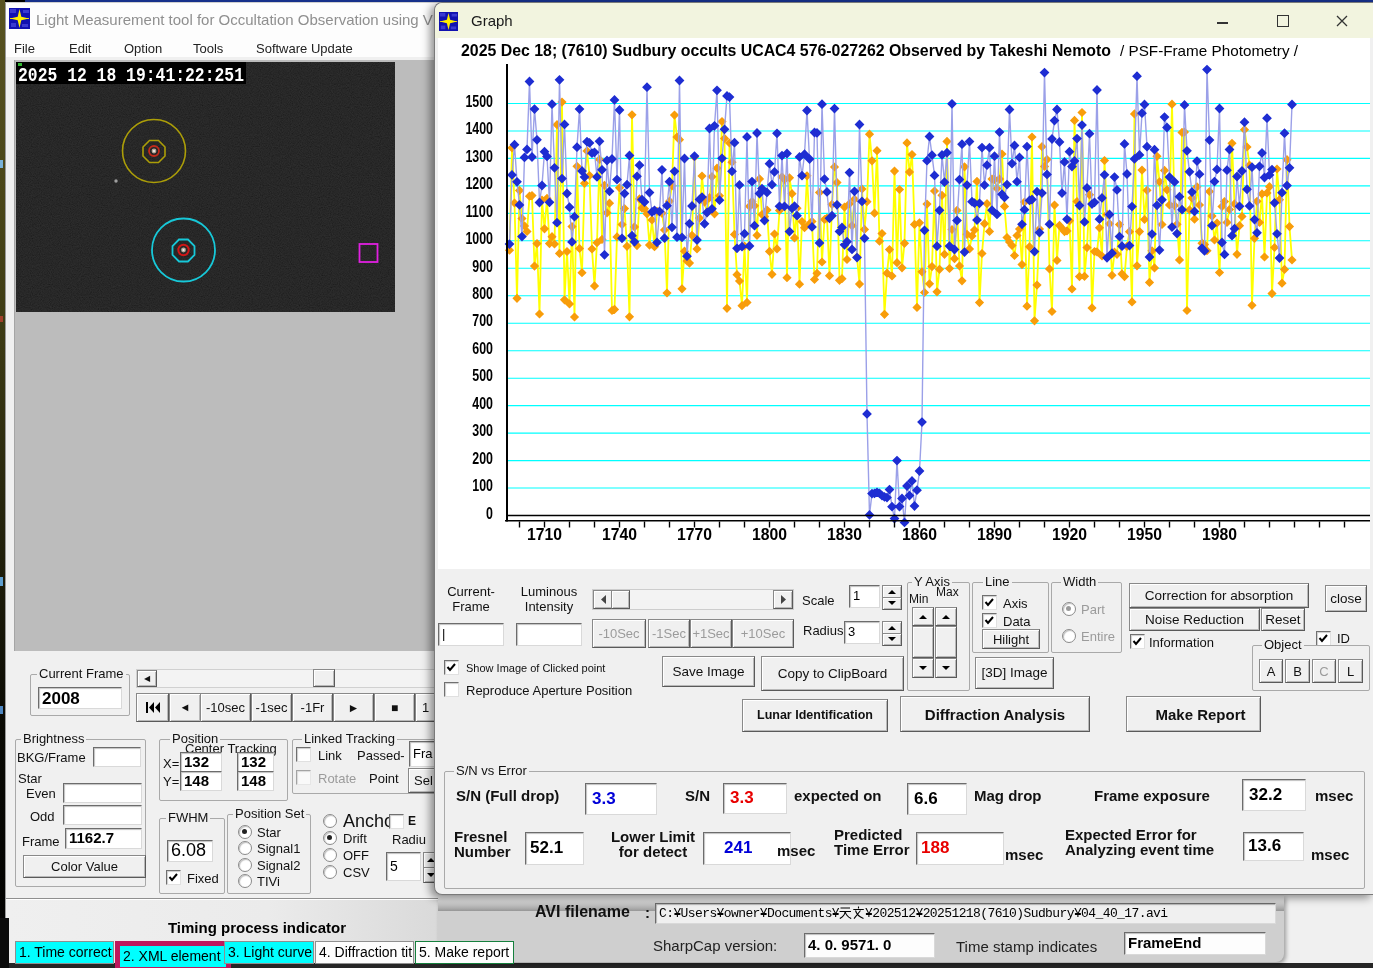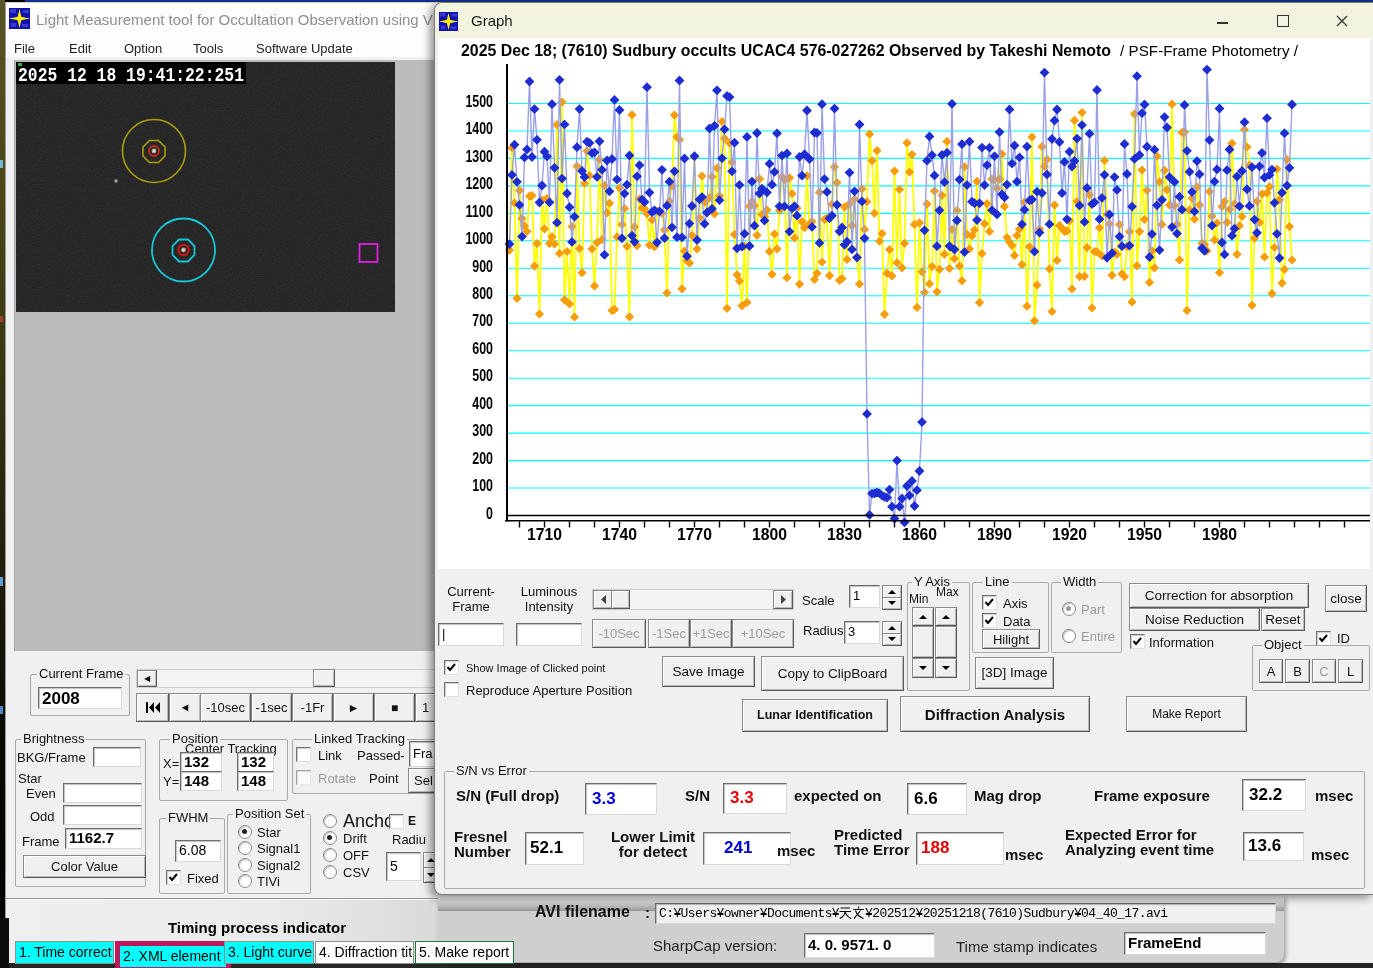--- a/index.html
+++ b/index.html
@@ -126,34 +126,34 @@
       <span style="left:10px;">Position</span>
     </div>
 <div class="lbl" style="left:179px;top:738px;font-size:13px;">Center Tracking</div>
 <div class="lbl" style="left:157px;top:753px;font-size:13px;">X=</div>
 <div class="inp" style="left:174px;top:749px;width:34px;height:16px;font-size:15px;line-height:15px;font-weight:bold;">132</div>
 <div class="inp" style="left:231px;top:749px;width:29px;height:16px;font-size:15px;line-height:15px;font-weight:bold;">132</div>
 <div class="lbl" style="left:157px;top:771px;font-size:13px;">Y=</div>
 <div class="inp" style="left:174px;top:768px;width:34px;height:16px;font-size:15px;line-height:15px;font-weight:bold;">148</div>
 <div class="inp" style="left:231px;top:768px;width:29px;height:16px;font-size:15px;line-height:15px;font-weight:bold;">148</div>
 <div class="gb" style="left:286px;top:736px;width:143px;height:53px;">
-      <span style="left:9px;margin-left:10px;">Linked Tracking</span>
+      <span style="left:9px;">Linked Tracking</span>
     </div>
 <div class="cb" style="left:290px;top:744px;"></div>
 <div class="lbl" style="left:312px;top:745px;font-size:13px;">Link</div>
 <div class="lbl" style="left:351px;top:745px;font-size:13px;">Passed-</div>
 <div class="inp" style="left:403px;top:738px;width:20px;height:22px;font-size:13px;line-height:21px;">Fra</div>
 <div class="cb" style="left:290px;top:767px;opacity:.6;"></div>
 <div class="lbl" style="left:312px;top:768px;font-size:13px;color:#9b9b9b;">Rotate</div>
 <div class="lbl" style="left:363px;top:768px;font-size:13px;">Point</div>
 <div class="btn" style="left:402px;top:765px;width:29px;height:23px;font-size:13px;">Sel</div>
 <div class="gb" style="left:153px;top:815px;width:64px;height:74px;">
       <span style="left:6px;">FWHM</span>
     </div>
-<div class="inp" style="left:169px;top:837px;width:38px;height:18px;font-size:14px;line-height:17px;">6.08</div>
+<div class="inp" style="left:161px;top:837px;width:38px;height:18px;font-size:18px;line-height:17px;">6.08</div>
 <div class="cb" style="left:160px;top:867px;">
       <svg width="13" height="13" viewBox="0 0 13 13">
         <path d="M2.5 6 L5 9 L10 3" stroke="#000" stroke-width="2" fill="none"></path>
       </svg>
     </div>
 <div class="lbl" style="left:181px;top:868px;font-size:13px;">Fixed</div>
 <div class="gb" style="left:221px;top:811px;width:82px;height:78px;">
       <span style="left:5px;">Position Set</span>
     </div>
 <div class="rad on" style="left:232px;top:822px;"></div>
@@ -450,21 +450,21 @@
 <div class="gb" style="left:817px;top:642px;width:116px;height:44px;">
       <span style="left:9px;">Object</span>
     </div>
 <div class="btn" style="left:824px;top:656px;width:22px;height:22px;font-size:13px;">A</div>
 <div class="btn" style="left:850px;top:656px;width:23px;height:22px;font-size:13px;">B</div>
 <div class="btn dis" style="left:877px;top:656px;width:22px;height:22px;font-size:13px;">C</div>
 <div class="btn" style="left:903px;top:656px;width:23px;height:22px;font-size:13px;">L</div>
 <div class="btn" style="left:540px;top:654px;width:77px;height:30px;font-size:13.5px;">[3D] Image</div>
 <div class="btn" style="left:307px;top:696px;width:144px;height:31px;font-size:12.5px;font-weight:bold;">Lunar Identification</div>
 <div class="btn" style="left:465px;top:693px;width:188px;height:34px;font-size:15px;font-weight:bold;">Diffraction Analysis</div>
-<div class="btn" style="left:691px;top:693px;width:119px;height:34px;font-size:12px;font-weight:normal;">Make Report</div>
+<div class="btn" style="left:691px;top:693px;width:119px;height:34px;font-size:15px;font-weight:bold;padding-left:14px;">Make Report</div>
 <div class="gb" style="left:9px;top:768px;width:919px;height:116px;">
       <span style="left:9px;">S/N vs Error</span>
     </div>
 <div class="lbl" style="left:21px;top:785px;font-size:15px;font-weight:bold;">S/N (Full drop)</div>
 <div class="inp" style="left:150px;top:780px;width:61px;height:28px;font-size:17px;line-height:27px;font-weight:bold;color:#0000d8;padding-left:6px;">3.3</div>
 <div class="lbl" style="left:250px;top:785px;font-size:15px;font-weight:bold;">S/N</div>
 <div class="inp" style="left:288px;top:780px;width:53px;height:27px;font-size:17px;line-height:26px;font-weight:bold;color:#e80000;padding-left:6px;">3.3</div>
 <div class="lbl" style="left:359px;top:785px;font-size:15px;font-weight:bold;">expected on</div>
 <div class="inp" style="left:472px;top:780px;width:49px;height:28px;font-size:17px;line-height:27px;font-weight:bold;padding-left:6px;">6.6</div>
 <div class="lbl" style="left:539px;top:785px;font-size:15px;font-weight:bold;">Mag drop</div>

